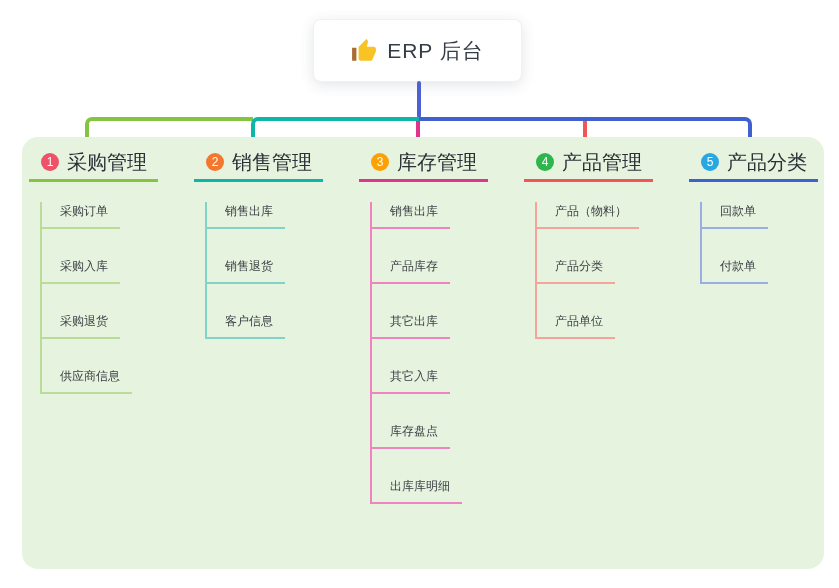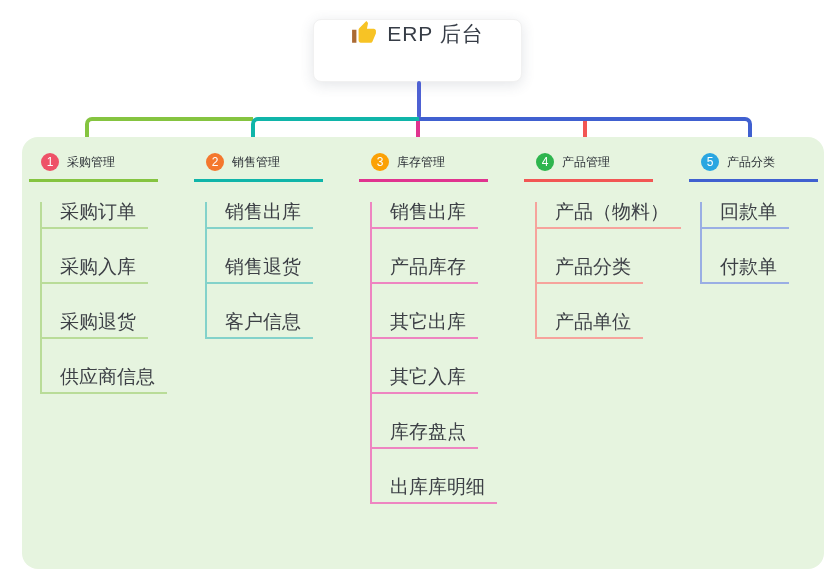--- a/index.html
+++ b/index.html
@@ -5,21 +5,21 @@
   * { margin:0; padding:0; box-sizing:border-box; }
   html,body { width:839px; height:588px; background:#ffffff; overflow:hidden;
     font-family:"Liberation Sans","DejaVu Sans",sans-serif; }
   #stage { position:relative; width:839px; height:588px; }
 
   
   .title-box {
     position:absolute; left:313px; top:19px; width:209px; height:63px;
     background:#ffffff; border:1px solid #f1f1f1; border-radius:8px;
     box-shadow:0 3px 14px rgba(60,70,90,.14);
-    display:flex; align-items:flex-start; justify-content:center; gap:10px;
+    display:flex; align-items:center; justify-content:center; gap:10px;
     cursor:pointer;
   }
   .title-box .t { font-size:21px; color:#363c46; font-weight:500; letter-spacing:1px; }
   .thumb-svg { width:26px; height:26px; display:block; }
 
   
   .v-line { position:absolute; width:4px; border-radius:2px; }
   .elbow  { position:absolute; top:117px; height:27px; }
   .elbow.left  { border-top:4px solid var(--c); border-left:4px solid var(--c); border-top-left-radius:7px; }
   .elbow.right { border-top:4px solid var(--c); border-right:4px solid var(--c); border-top-right-radius:7px; }
@@ -35,26 +35,26 @@
   .branch-col { position:absolute; top:150px; width:160px; }
   .branch-head {
     display:flex; align-items:center; gap:8px;
     width:129px; padding:0 0 5px 12px;
     border-bottom:3px solid var(--c); cursor:pointer;
   }
   .badge {
     width:18px; height:18px; border-radius:50%; background:var(--badge);
     color:#fff; font-size:12px; line-height:18px; text-align:center; flex:0 0 18px;
   }
-  .branch-label { font-size:12px; color:#2b2f36; font-weight:500; line-height:24px; white-space:nowrap; }
+  .branch-label { font-size:20px; color:#2b2f36; font-weight:500; line-height:24px; white-space:nowrap; }
   .branch-items { margin-left:11px; border-left:2px solid var(--cl); }
   .branch-item {
     width:fit-content; margin-top:28px;
     padding:0 12px 6px 18px; border-bottom:2px solid var(--cl);
-    font-size:19px; line-height:19px; color:#3d4046; white-space:nowrap; cursor:pointer;
+    font-size:12px; line-height:19px; color:#3d4046; white-space:nowrap; cursor:pointer;
   }
   .branch-item:first-child { margin-top:20px; }
 </style>
 </head>
 <body style="background: rgb(255, 255, 255);">
 
 <div id="stage">
 
   <div class="title-box">
     <svg class="thumb-svg" viewBox="0 0 24 24">

